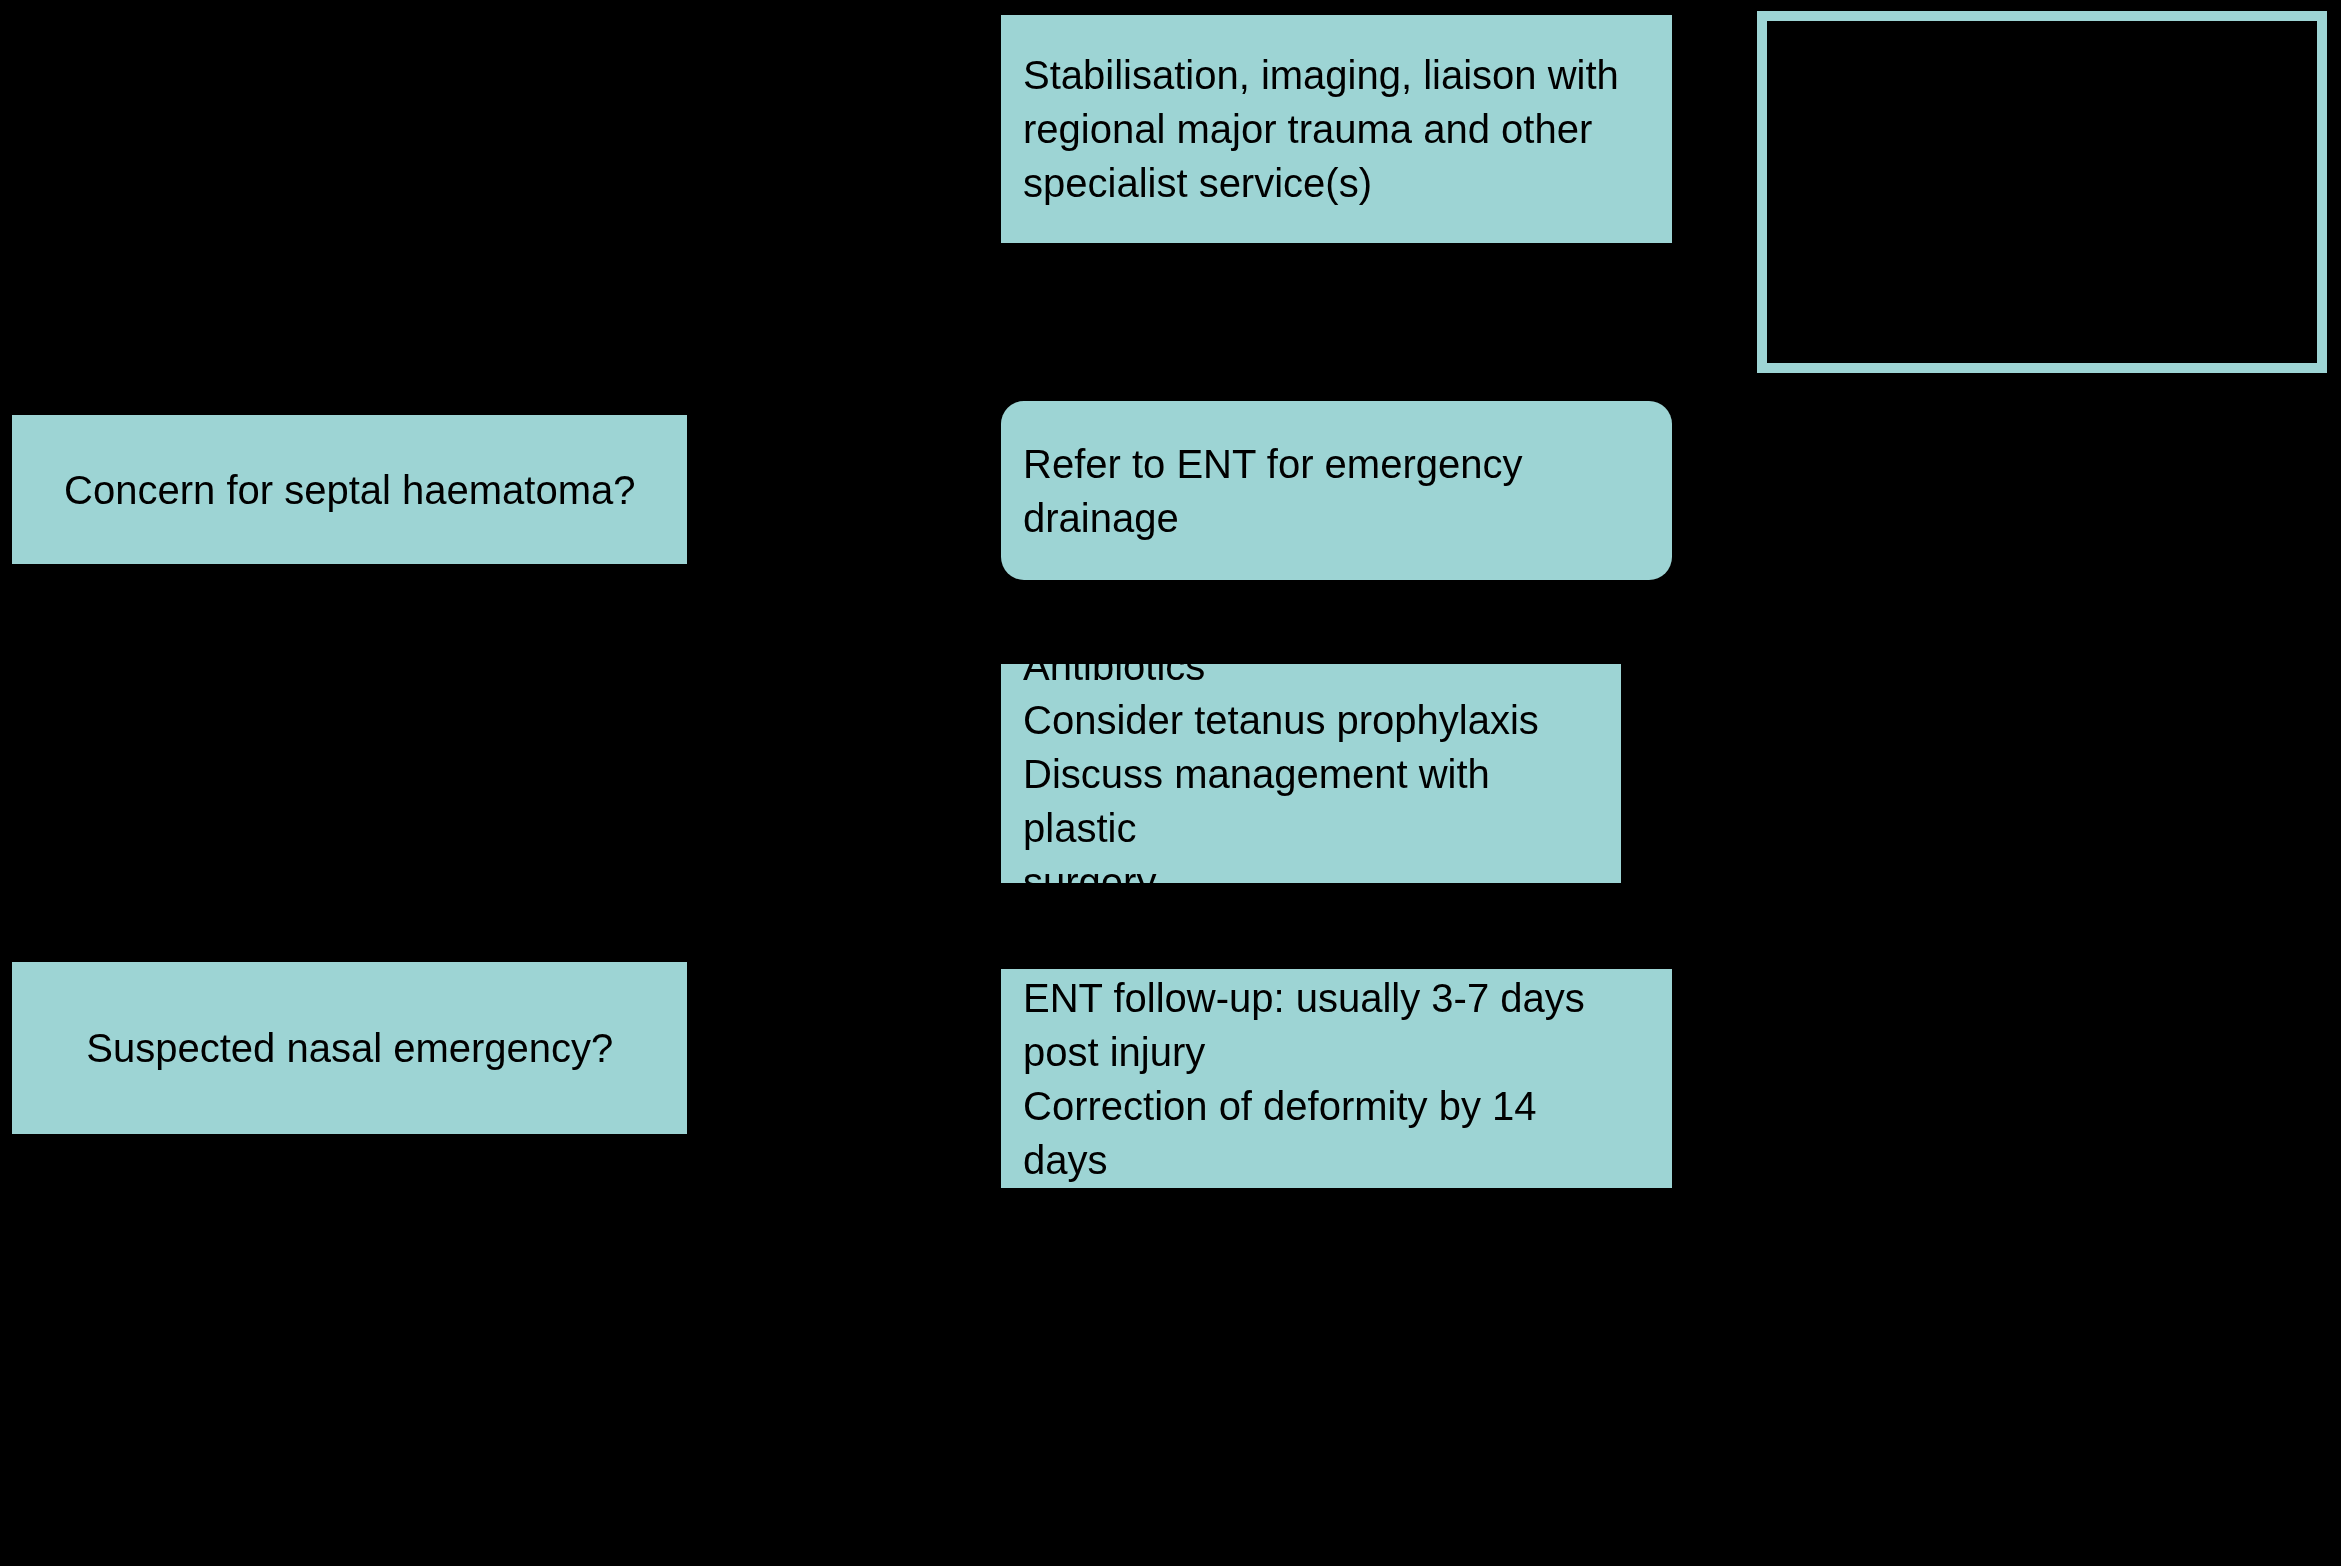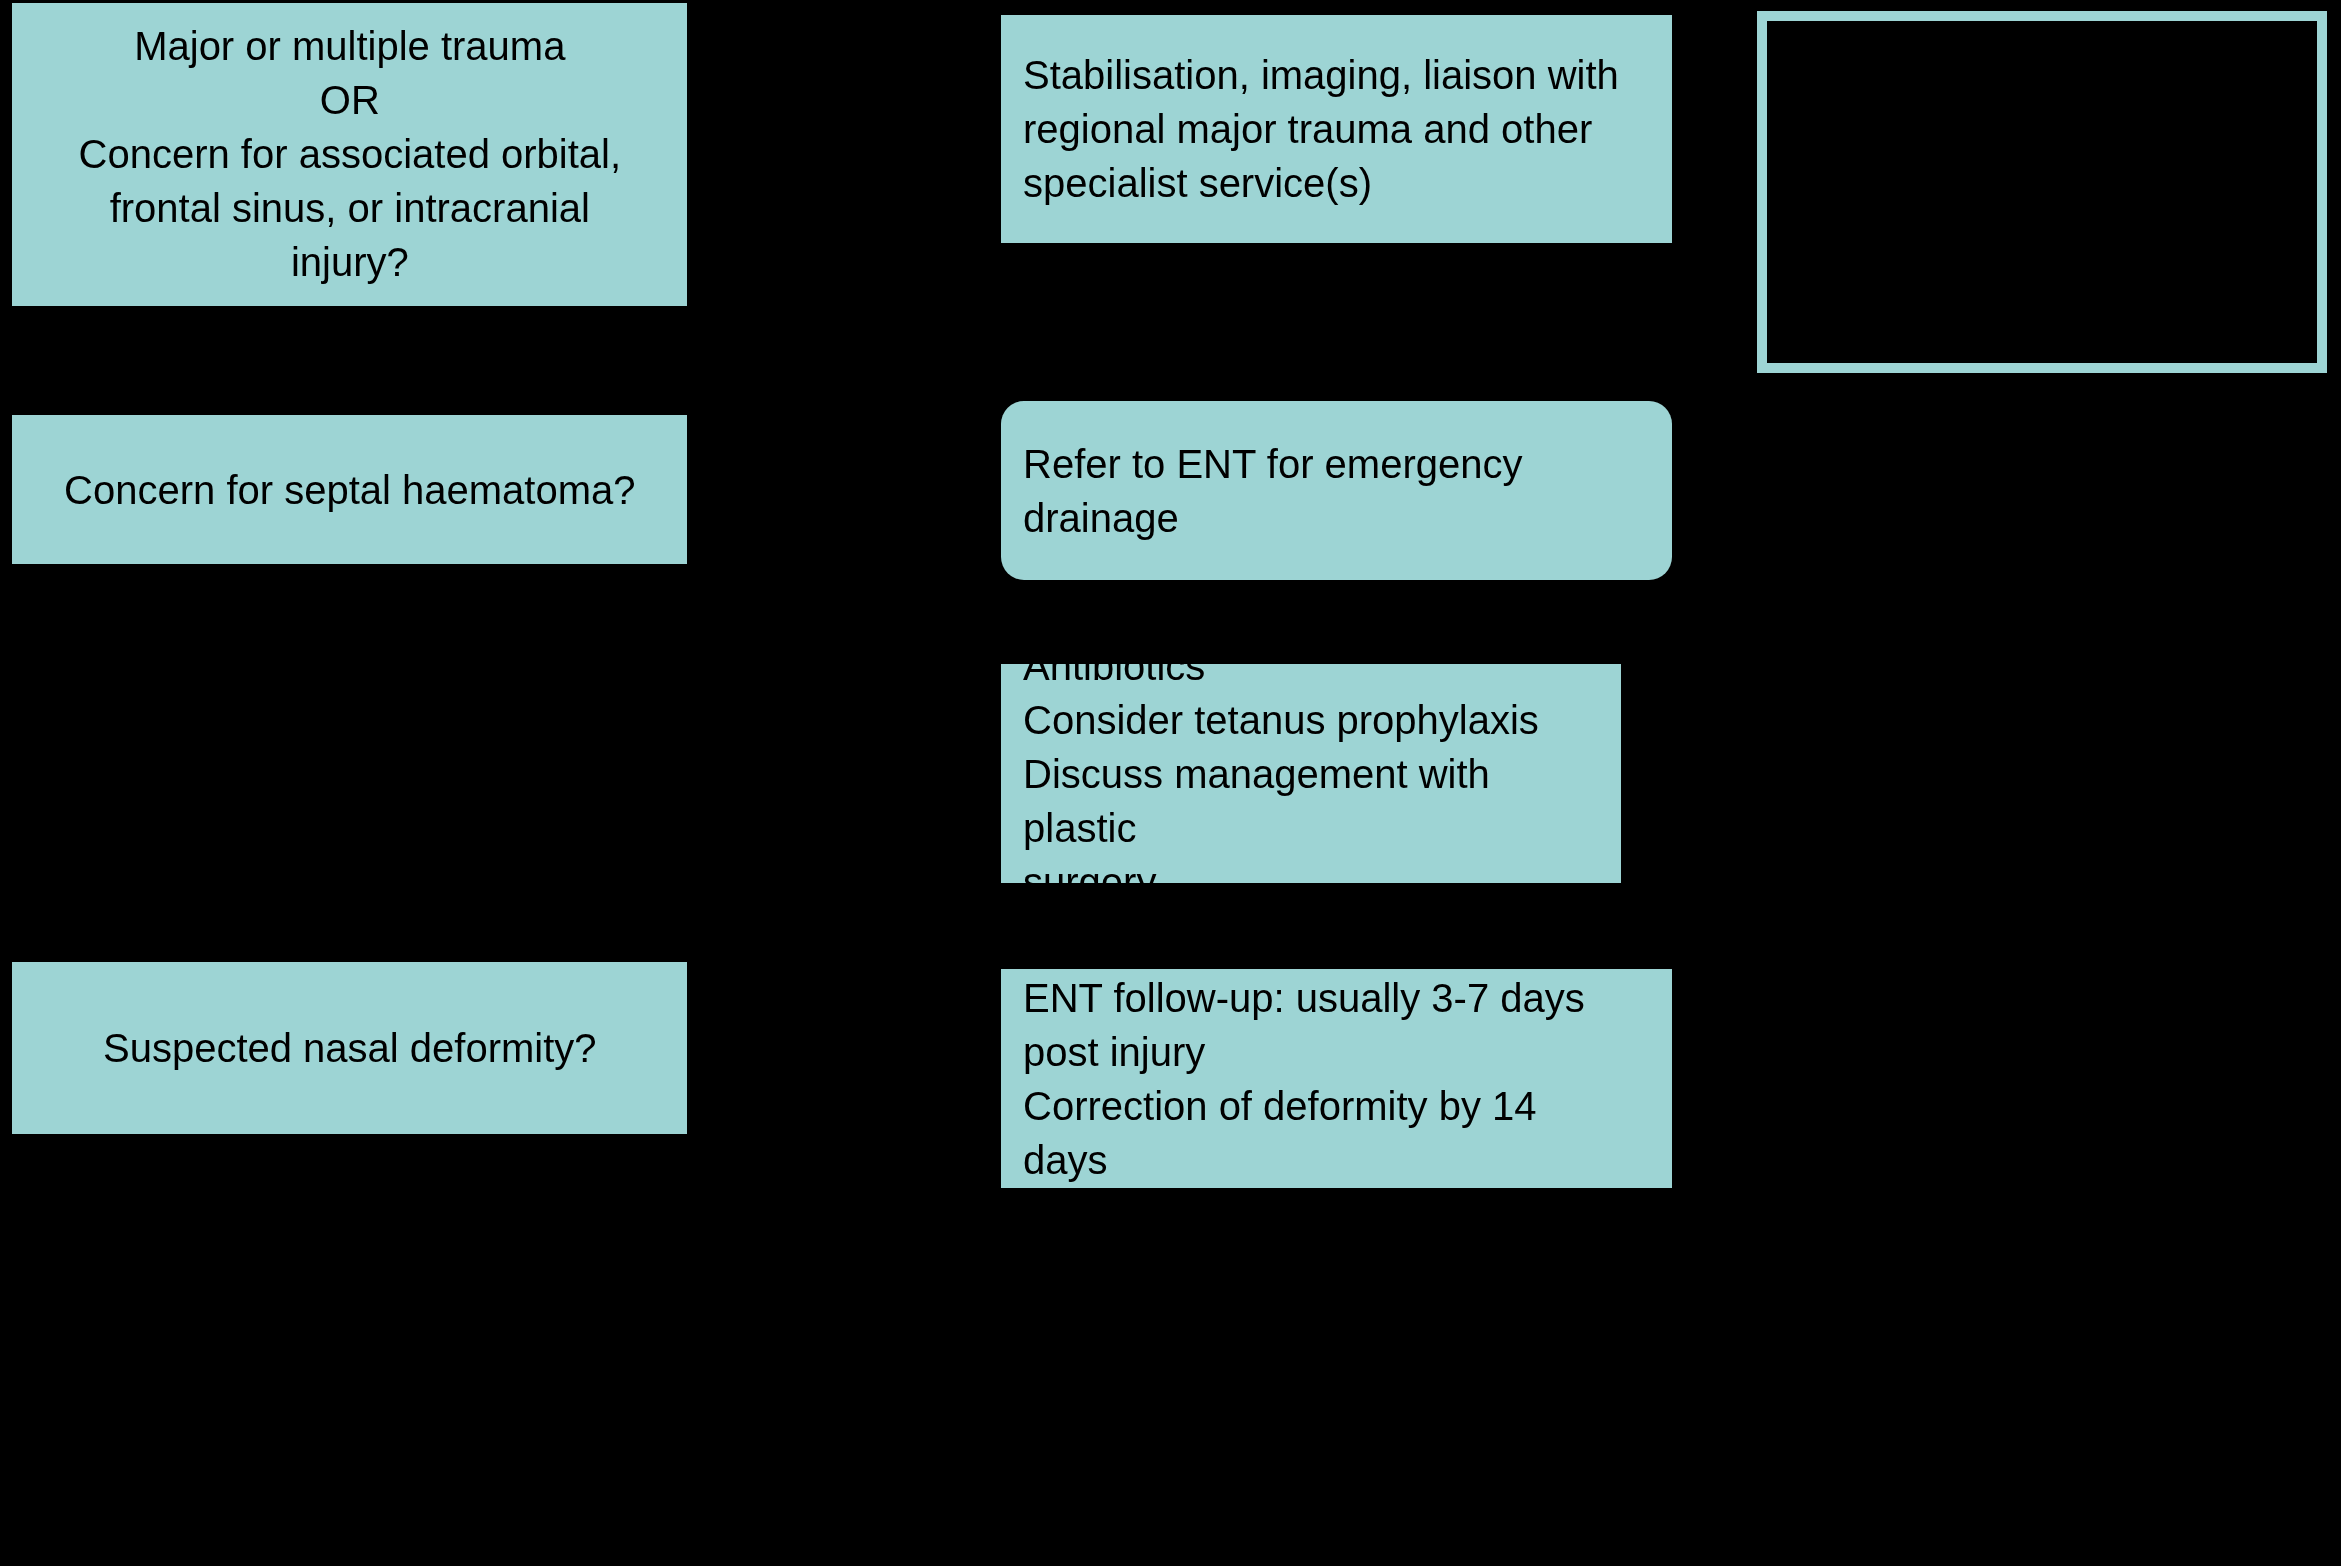--- a/index.html
+++ b/index.html
@@ -58,35 +58,28 @@
     height: 342px;
     background: transparent;
     border: 10.5px solid var(--legend-border, #9DD4D4);
   }
 </style>
 </head>
 <body>
 
 <div class="canvas">
 
-  <div class="box q" id="box-major">
-    <span class="txt">Major or multiple trauma
-OR
-Concern for associated orbital,
-frontal sinus, or intracranial
-injury?</span>
-  </div>
 
   <div class="box q" id="box-septal">
     <span class="txt">Concern for septal haematoma?</span>
   </div>
 
 
   <div class="box q" id="box-deformity">
-    <span class="txt">Suspected nasal deformity?</span>
+    <span class="txt">Suspected nasal emergency?</span>
   </div>
 
 
   <div class="box a" id="box-stabilise">
     <span class="txt">Stabilisation, imaging, liaison with
 regional major trauma and other
 specialist service(s)</span>
   </div>
 
   <div class="box a" id="box-refer">

